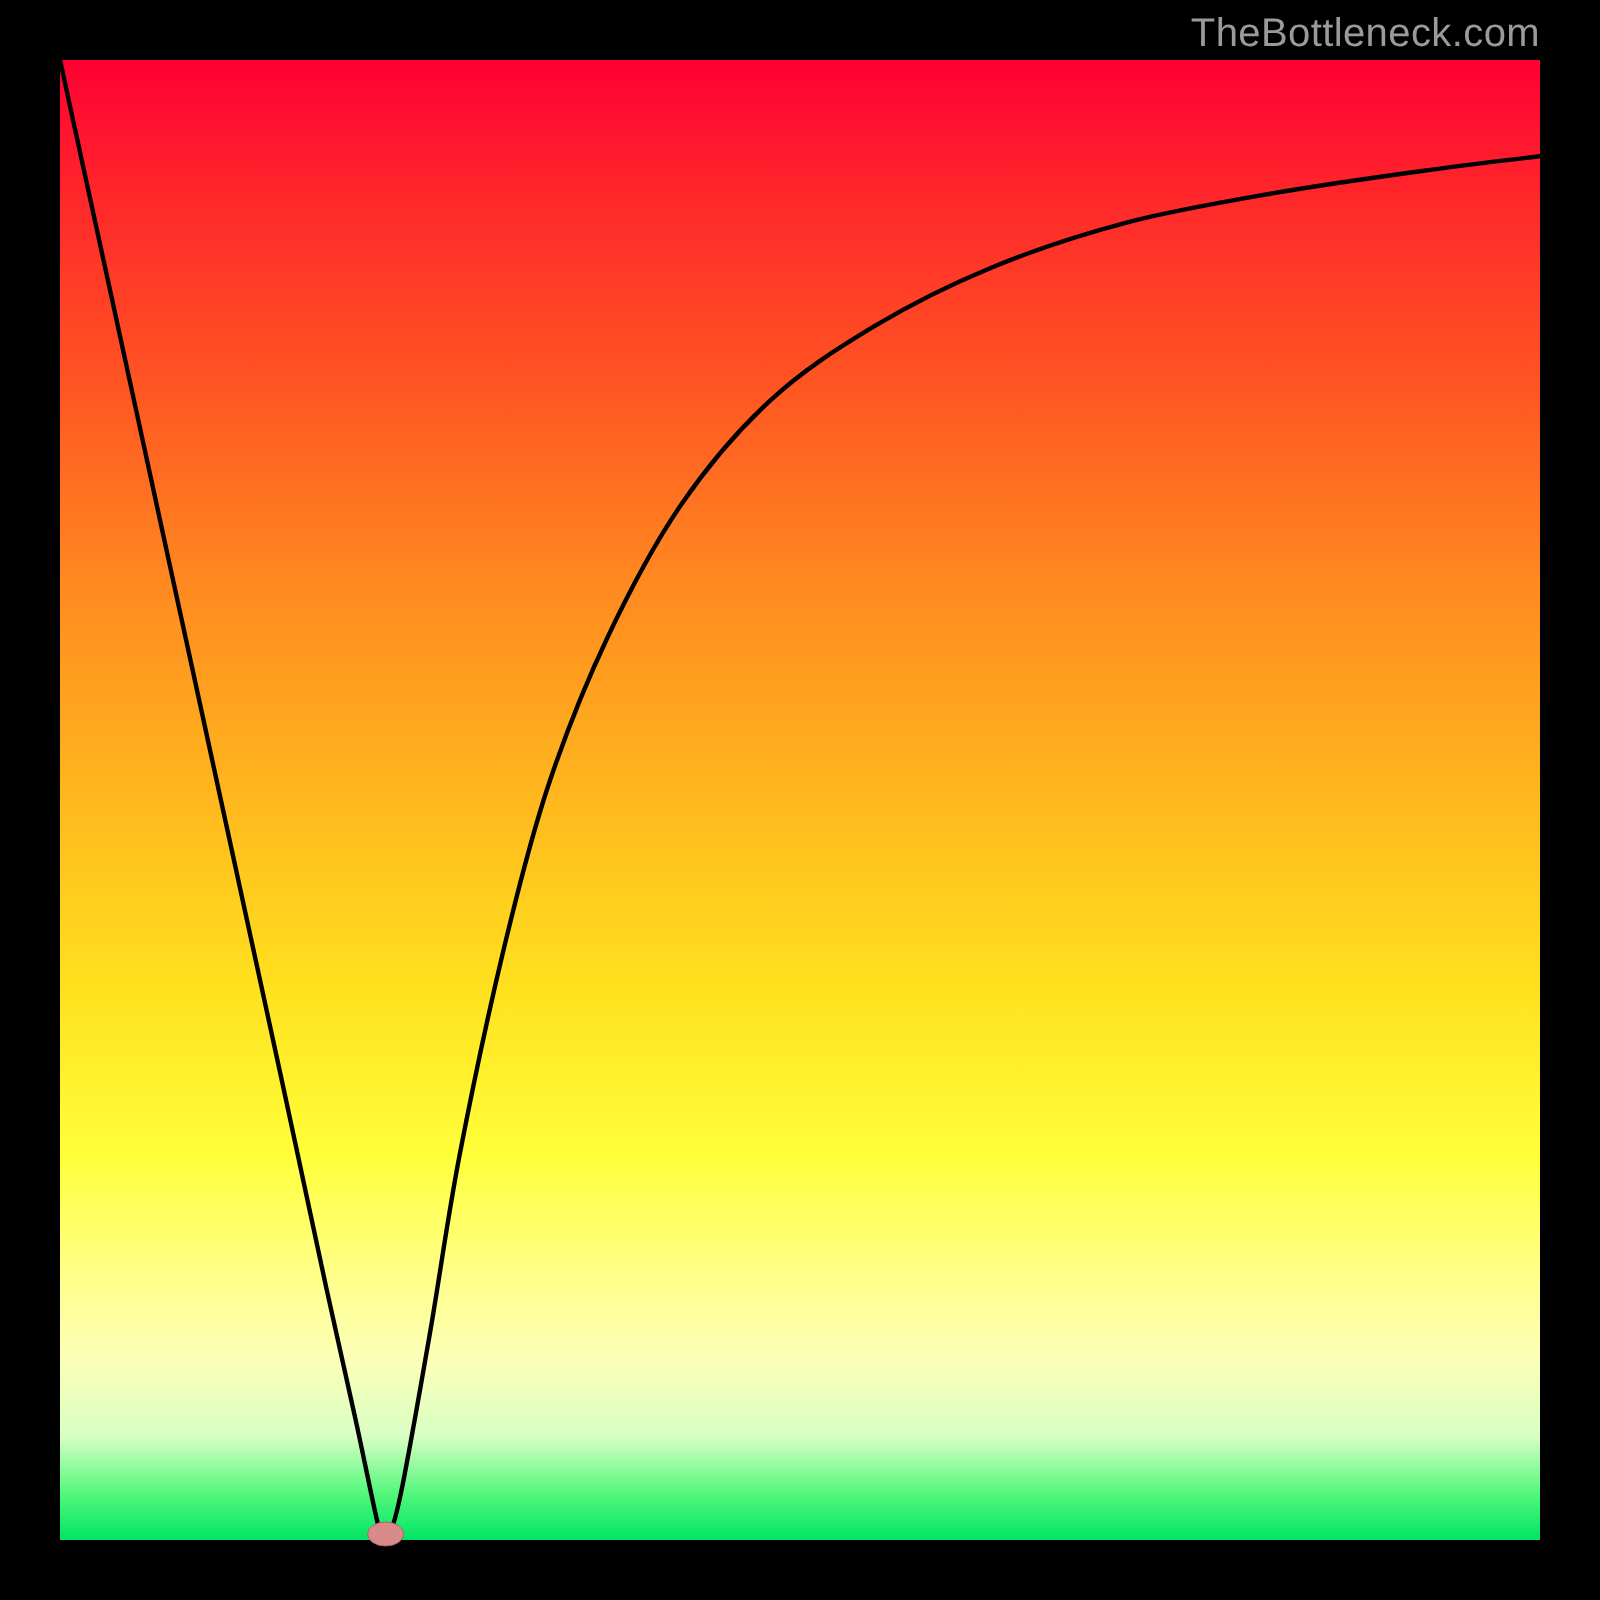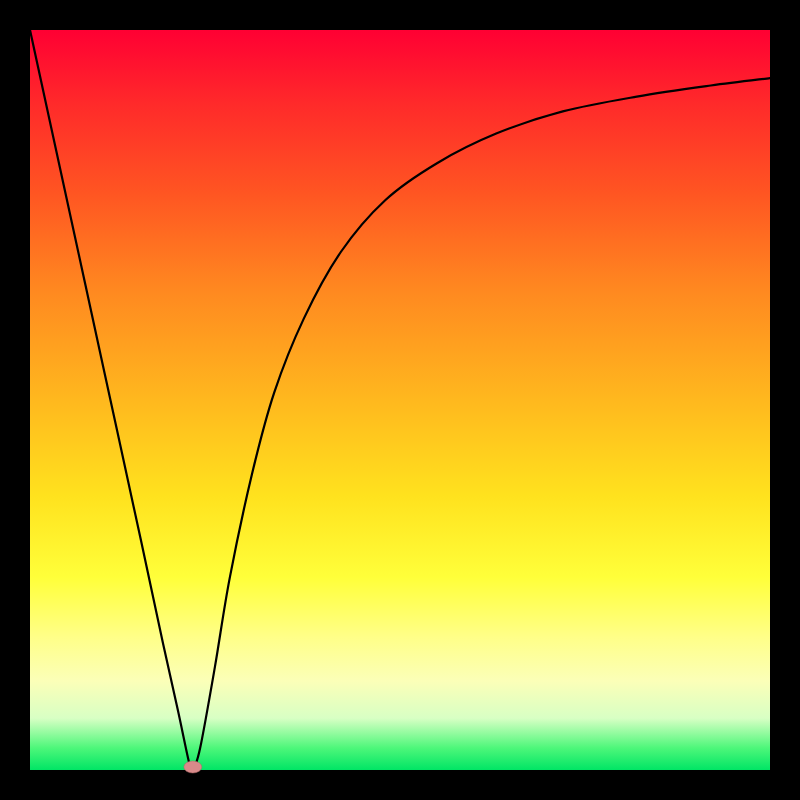--- a/index.html
+++ b/index.html
@@ -65,13 +65,14 @@
 </head>
 <body>
 
 <div class="frame">
   <div class="plot">
     <svg class="curve" viewBox="0 0 740 740" preserveAspectRatio="none">
       <path id="curve-path" fill="none" stroke="#000000" stroke-width="2.2" stroke-linejoin="round" stroke-linecap="round" d="M 0 0 C 6.166666666666667 28.366666666666656, 24.666666666666664 113.46666666666661, 37 170.19999999999993 C 49.333333333333336 226.93333333333325, 61.666666666666664 283.66666666666663, 74 340.4 C 86.33333333333333 397.1333333333333, 101.13333333333334 464.9666666666667, 111 510.6 C 120.86666666666666 556.2333333333333, 127.03333333333332 585.8333333333334, 133.2 614.2 C 139.36666666666665 642.5666666666667, 143.68333333333334 661.0666666666666, 148 680.8 C 152.31666666666666 700.5333333333333, 156.63333333333333 722.7333333333333, 159.1 732.6 C 161.56666666666666 742.4666666666667, 160.95000000000002 742.4666666666667, 162.8 740 C 164.65 737.5333333333333, 166.50000000000003 735.0666666666666, 170.20000000000002 717.8 C 173.9 700.5333333333333, 180.06666666666666 664.7666666666667, 185 636.4 C 189.93333333333334 608.0333333333333, 193.63333333333335 579.6666666666667, 199.8 547.6 C 205.96666666666667 515.5333333333333, 214.6 474.83333333333337, 222 444 C 229.4 413.16666666666663, 235.5666666666667 388.49999999999994, 244.20000000000002 362.59999999999997 C 252.83333333333334 336.7, 262.7 312.03333333333336, 273.8 288.6 C 284.90000000000003 265.1666666666667, 297.23333333333335 241.73333333333335, 310.8 222 C 324.3666666666667 202.26666666666665, 339.16666666666663 184.99999999999991, 355.2 170.19999999999993 C 371.23333333333335 155.39999999999995, 388.50000000000006 144.30000000000004, 407.00000000000006 133.20000000000005 C 425.50000000000006 122.10000000000007, 445.23333333333335 112.23333333333336, 466.2 103.60000000000002 C 487.16666666666663 94.96666666666668, 509.3666666666666 87.56666666666665, 532.8 81.39999999999998 C 556.2333333333332 75.2333333333333, 582.1333333333332 70.91666666666669, 606.8 66.60000000000002 C 631.4666666666667 62.28333333333336, 658.6 58.58333333333335, 680.8000000000001 55.5 C 703.0000000000001 52.41666666666665, 730.1333333333333 49.33333333333326, 740 48.09999999999991"></path>
       <ellipse id="marker-dot" class="marker" rx="9" ry="6" cx="162.8" cy="737"></ellipse>
     </svg>
   </div>
+  <a class="source-link">TheBottleneck.com</a>
 </div>
 
 </body></html>

